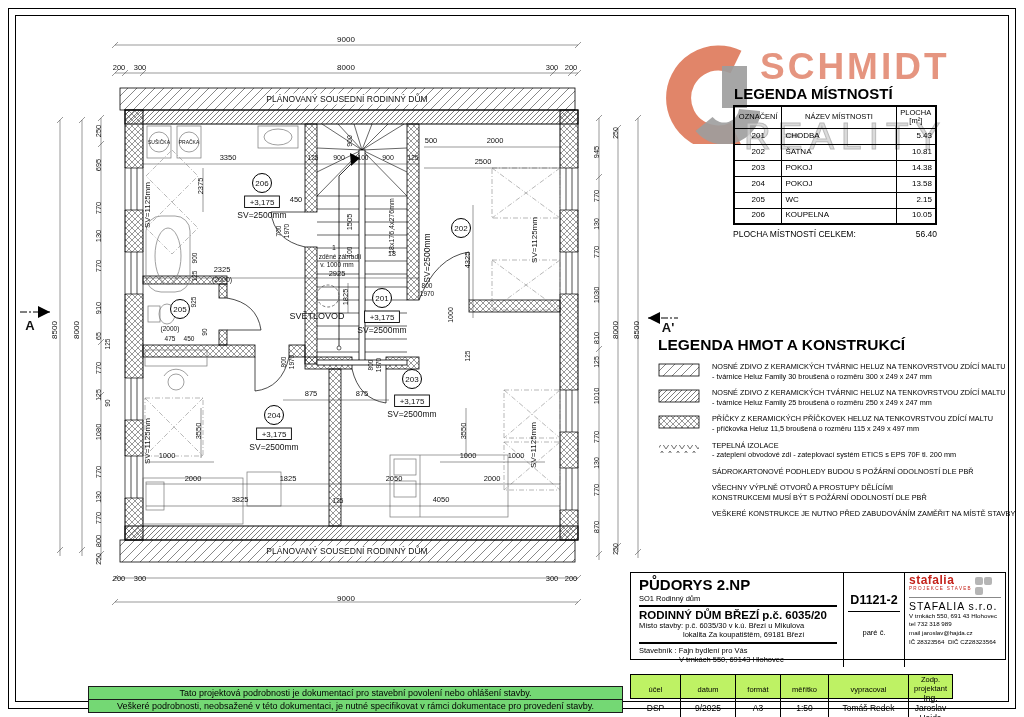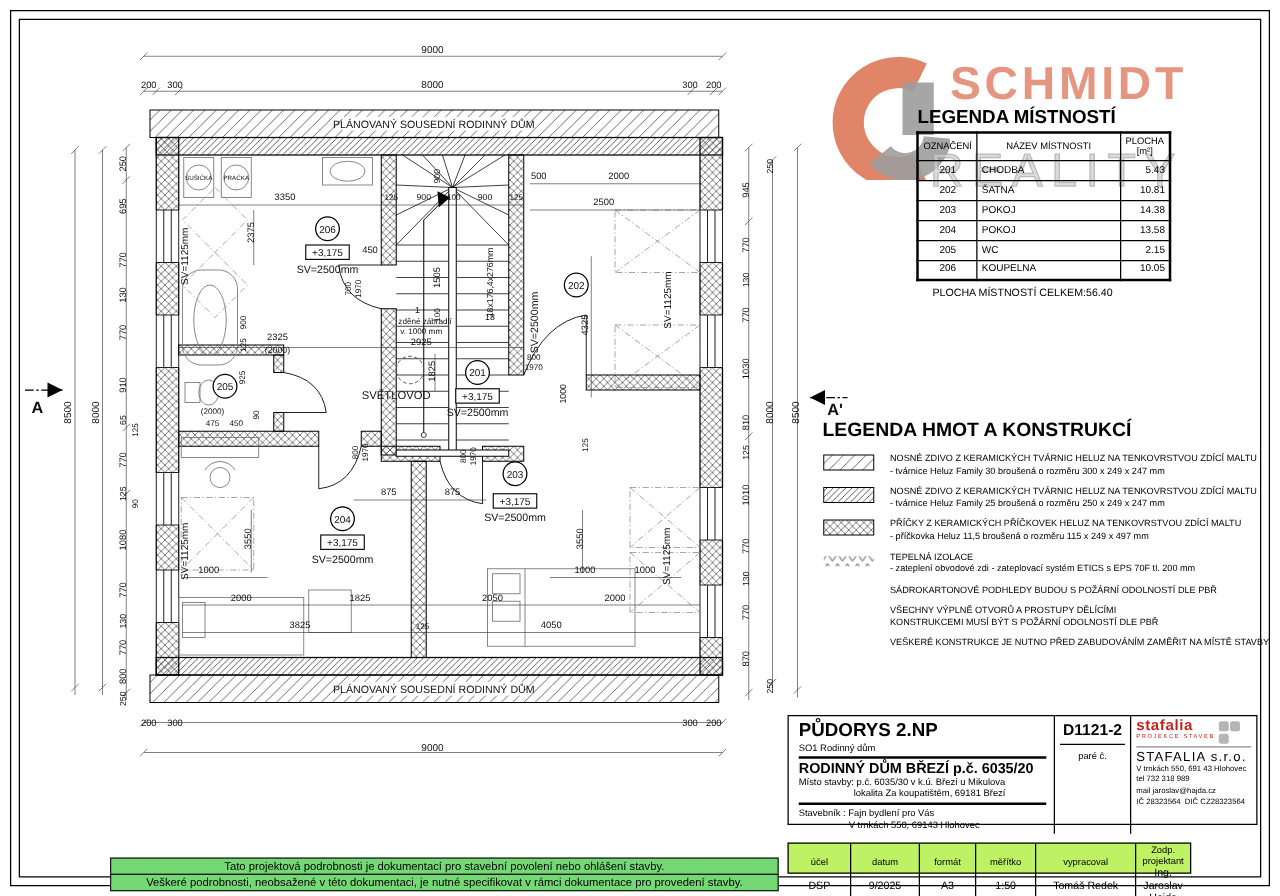--- a/index.html
+++ b/index.html
@@ -17,41 +17,41 @@
   
   .rl-title { position:absolute; left:734px; top:85px; font-size:15px; font-weight:600; z-index:2; }
   .rl-table { position:absolute; left:733px; top:105px; width:204px; border-collapse:collapse; z-index:2; background:transparent; }
   .rl-table th, .rl-table td { border:1px solid #000; font-weight:normal; line-height:1.1; }
   .rl-table { border:2px solid #000; }
   .rl-table th { font-size:7.5px; padding:2px 2px; }
   .rl-table td { font-size:8px; height:16px; padding:0 3px; }
   .rl-table td:nth-child(1) { width:48px; text-align:center; }
   .rl-table td:nth-child(2) { width:116px; text-align:left; }
   .rl-table td:nth-child(3) { width:40px; text-align:right; }
-  .rl-total { position:absolute; left:733px; top:229px; width:204px; display:flex; font-size:8.5px; z-index:2;margin-left:13px; }
+  .rl-total { position:absolute; left:733px; top:229px; width:204px; display:flex; justify-content:space-between; font-size:8.5px; z-index:2; }
 
   
   .cl-title { position:absolute; left:658px; top:336px; font-size:15.5px; font-weight:600; }
   .cl-items { position:absolute; left:658px; top:362px; width:360px; }
   .cl-item { display:grid; grid-template-columns:54px 1fr; margin-bottom:6.5px; align-items:start; }
   .cl-item .sw { margin-top:1px; }
   .cl-l1 { font-size:7.3px; line-height:1.35; }
   .cl-l2 { font-size:7.3px; line-height:1.35; }
 
   
   .tb { position:absolute; left:630px; top:572px; width:376px; height:88px; border:1.5px solid #000; display:grid; grid-template-columns:212px 62px 100px; z-index:2; background:#fff; }
   .tb-left { padding:3px 6px 2px 8px; }
   .tb-title { font-size:15px; font-weight:bold; }
   .tb-sub { font-size:7.5px; margin-top:1px; }
   .tb-rule { border-top:2.5px double #000; margin:2px 0 2px 0; }
   .tb-proj { font-size:11.5px; font-weight:bold; }
   .tb-small { font-size:7.5px; line-height:1.25; }
   .tb-small .lbl { display:inline-block; }
   .tb-mid { border-left:1.5px solid #000; border-right:1.5px solid #000; text-align:center; padding-top:4px; }
-  .tb-doc { font-size:12.5px; font-weight:bold; border-bottom:1px solid #000; padding-bottom:4px; margin:0 4px; }
+  .tb-doc { font-size:12.5px; font-weight:bold; border-bottom:1px solid #000; padding-bottom:4px; margin:16px 4px; }
   .tb-pare { font-size:7.5px; margin-top:4px; }
   .tb-right { padding:2px 4px; }
   .stafalia-row { display:flex; align-items:flex-start; gap:3px; border-bottom:1px solid #888; padding-bottom:2px; }
   .stafalia-txt { font-size:12px; font-weight:bold; color:#c4231b; letter-spacing:.5px; line-height:.9; }
   .stafalia-sub { font-size:4.6px; color:#c4231b; letter-spacing:1.3px; }
   .sq-grid { display:grid; grid-template-columns:8px 8px; grid-gap:1.5px; margin-top:2px; }
   .sq { width:8px; height:8px; background:#b5b5b5; border-radius:2px; }
   .tb-co { font-size:10.5px; letter-spacing:1px; margin-top:2px; }
   .tb-addr { font-size:6.2px; line-height:1.45; }
 

